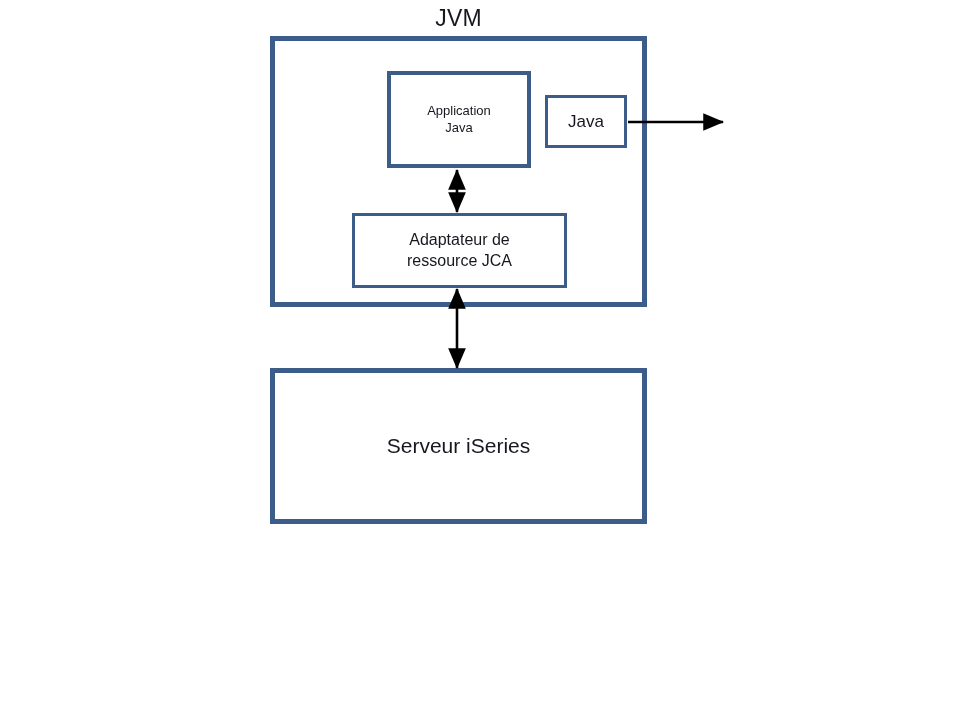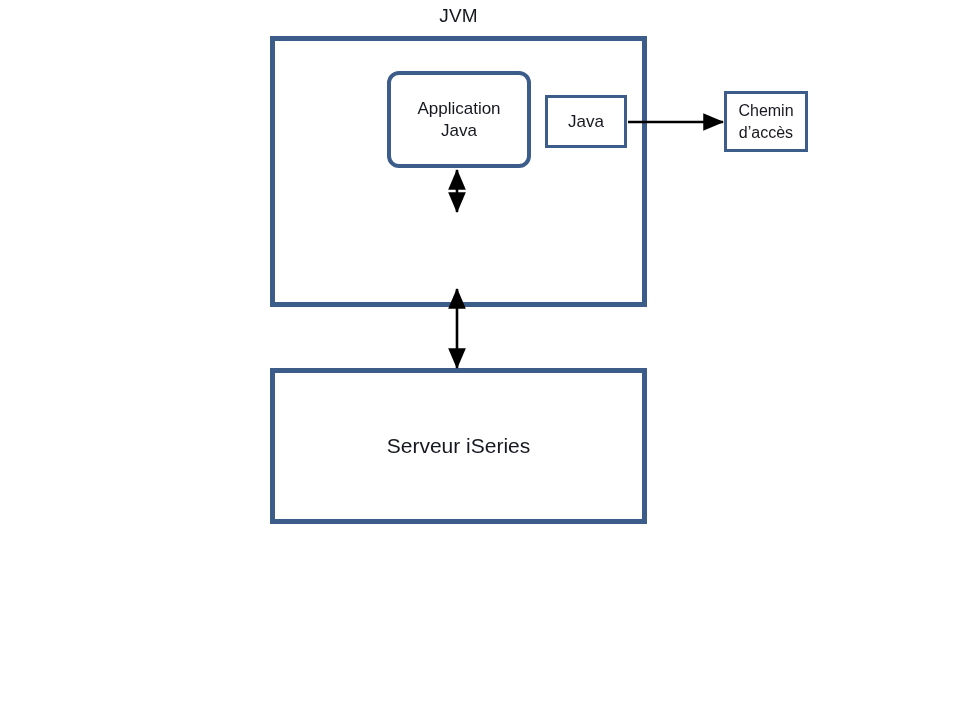--- a/index.html
+++ b/index.html
@@ -45,34 +45,33 @@
     border-width: 5px;
     align-items: flex-start;
     justify-content: flex-start;
   }
   .jvm-title {
     position: absolute;
     left: 270px;
     top: 5px;
     width: 377px;
     text-align: center;
-    font-size: 19px;
+    font-size: 23px;
     letter-spacing: 0.2px;
     color: #16181f;
   }
 
   
   .app-java-box {
     left: 387px;
     top: 71px;
     width: 144px;
     height: 97px;
     border-width: 4px;
-    font-size: 17px;
-    border-radius: 12px;
+    font-size: 13px;
   }
   .agent-box {
     left: 545px;
     top: 95px;
     width: 82px;
     height: 53px;
     border-width: 3px;
     font-size: 17px;
   }
   .adapter-box {
@@ -122,25 +121,25 @@
 
   <div class="box app-java-box">
     <span class="label">Application
 Java</span>
   </div>
 
   <div class="box agent-box">
     <span class="label">Java</span>
   </div>
 
+  <div class="box adapter-box">
+    <span class="label">Adaptateur de
+ressource JCA</span>
+  </div>
 
-  <div class="box chemin-box">
-    <span class="label">Chemin
-d’accès</span>
-  </div>
 
   <div class="box server-box">
     <span class="label">Serveur iSeries</span>
   </div>
 
   <svg id="connectors" viewBox="0 0 960 720">
     <defs>
       <marker id="arrowEnd" markerWidth="9" markerHeight="9" refX="7.6" refY="3.4" orient="auto" markerUnits="strokeWidth">
         <path d="M0,0 L8,3.4 L0,6.8 z" fill="#000000"></path>
       </marker>

